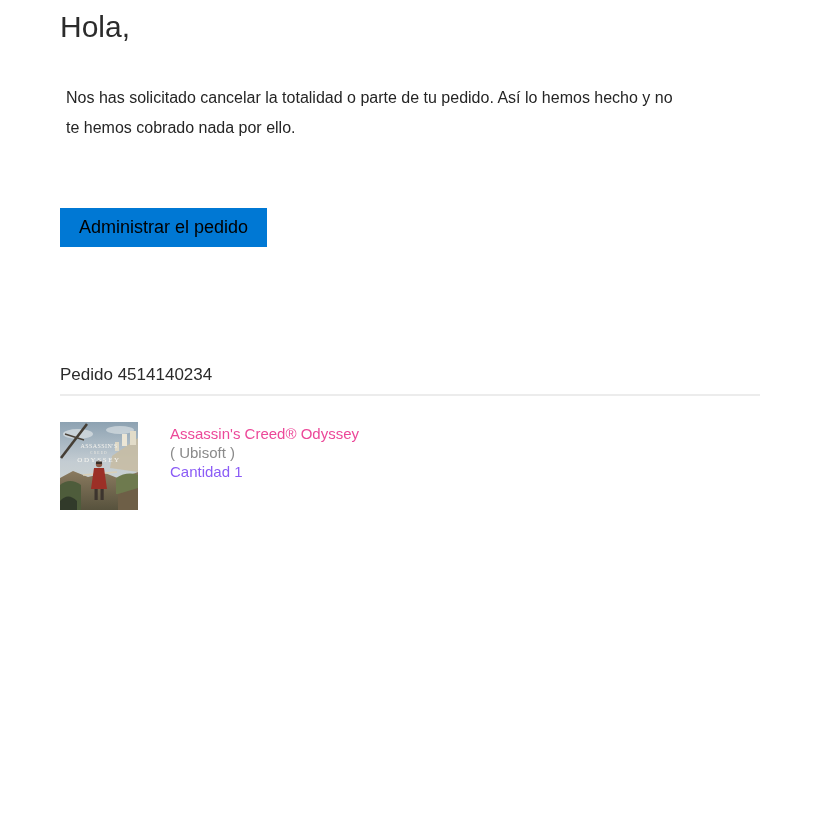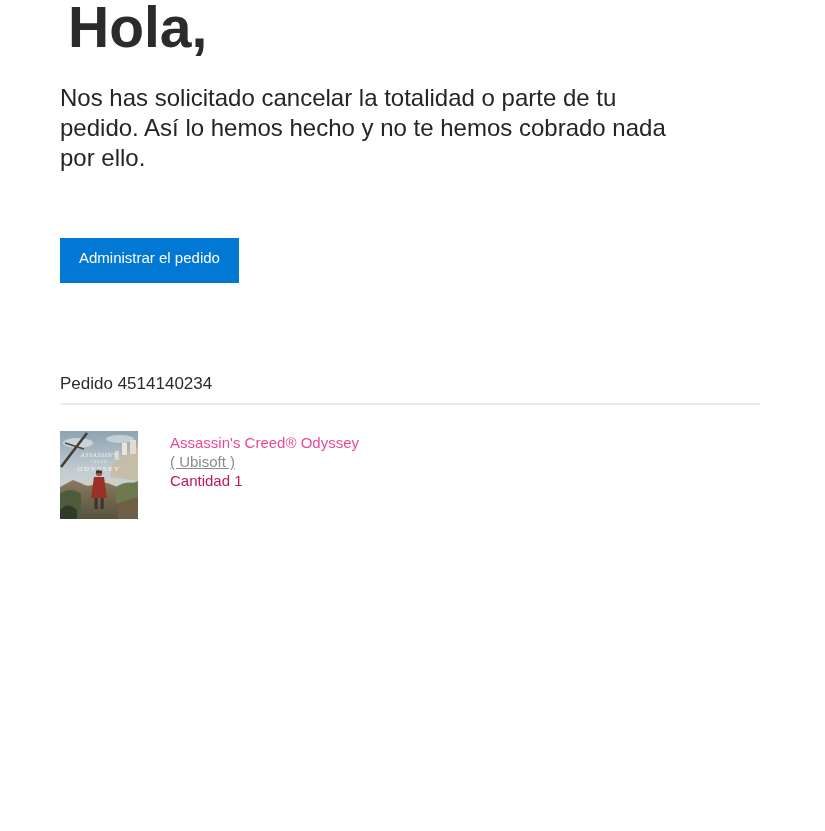--- a/index.html
+++ b/index.html
@@ -11,56 +11,56 @@
     width: 825px;
     height: 831px;
     overflow: hidden;
     font-family: "Liberation Sans", sans-serif;
     color: #252525;
   }
   .container {
     padding: 0 65px 0 60px;
   }
   .greeting {
-    margin: 1px 0 0 8px;
-    font-size: 57px;
+    margin: 1px 0 0 0;
+    font-size: 30px;
     line-height: 52px;
-    font-weight: 700;
+    font-weight: 400;
     color: #2b2b2b;
     letter-spacing: 0;
   }
   .para {
-    margin: 22px 0 0 0;
+    margin: 22px 0 0 6px;
     max-width: 610px;
-    font-size: 24px;
+    font-size: 16px;
     line-height: 30px;
     color: #252525;
   }
   .para.first {
     margin-top: 30px;
   }
   .para.last {
     margin-top: 24px;
   }
   .manage-btn {
     display: inline-block;
     margin-top: 65px;
     background: #0078d4;
-    color: #ffffff;
-    font-size: 15px;
+    color: #000000;
+    font-size: 18px;
     line-height: 39px;
-    height: 45px;
+    height: 39px;
     padding: 0 19px;
     text-decoration: none;
     border: none;
     cursor: pointer;
     font-family: "Liberation Sans", sans-serif;
   }
   .order-section {
-    margin-top: 91px;
+    margin-top: 118px;
   }
   .order-number {
     font-size: 17px;
     line-height: 20px;
     color: #2b2b2b;
   }
   .divider {
     border: none;
     height: 2px;
     background: #ececec;
@@ -82,24 +82,23 @@
     margin-left: 32px;
     padding-top: 2px;
     font-size: 15px;
     line-height: 19px;
   }
   .product-title {
     color: #ec4899;
   }
   .product-publisher {
     color: #8a8a8a;
-    text-decoration: underline;
   }
   .product-quantity {
-    color: #be185d;
+    color: #8b5cf6;
   }
 </style>
 </head>
 <body>
 
 <div class="container">
 
   <h1 class="greeting">Hola,</h1>
 
   <p class="para first">Nos has solicitado cancelar la totalidad o parte de tu pedido. Así lo hemos hecho y no te hemos cobrado nada por ello.</p>

